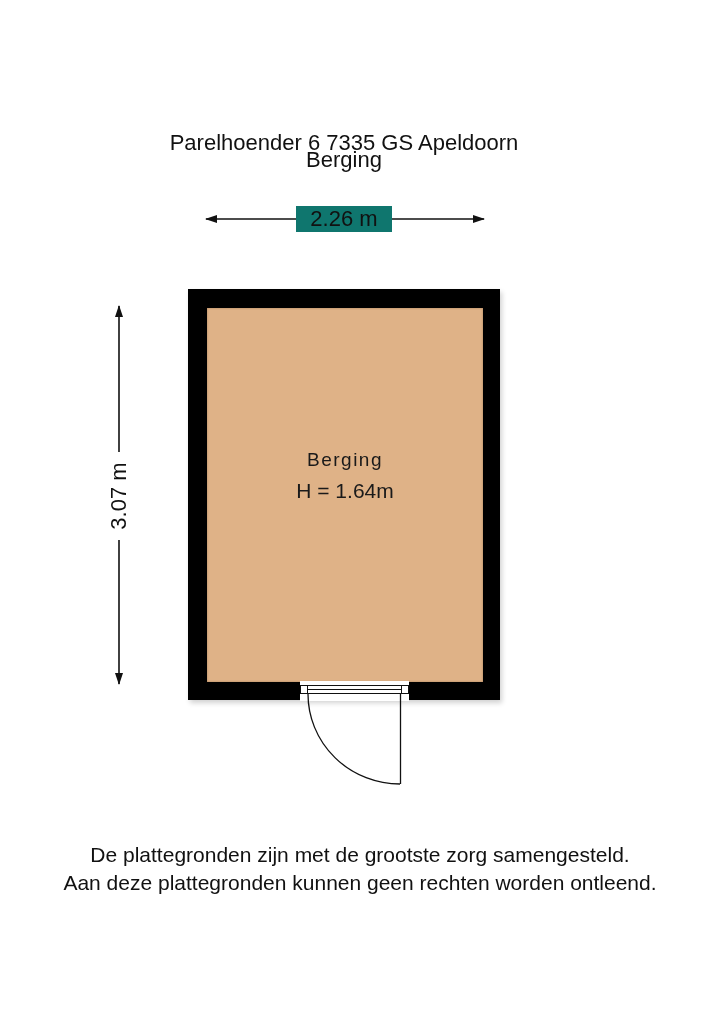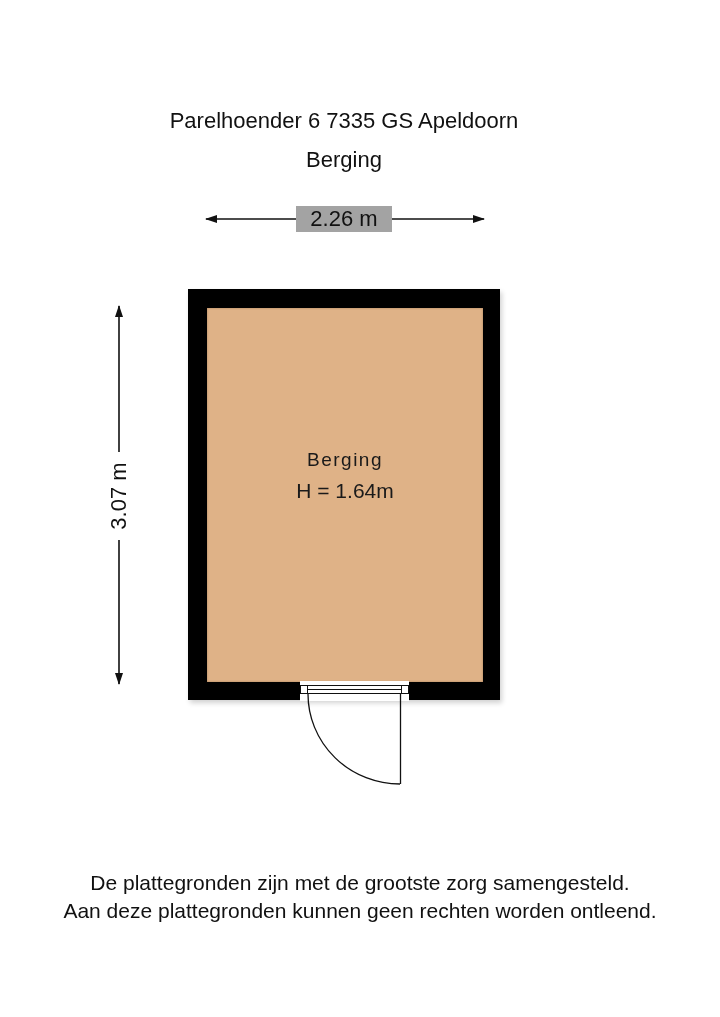--- a/index.html
+++ b/index.html
@@ -17,32 +17,32 @@
     }
     .title-line {
       position: absolute;
       left: 0;
       width: 688px;
       text-align: center;
       font-size: 22px;
       line-height: 26px;
       color: #111;
     }
-    #title-address { top: 108px; text-align: center; }
+    #title-address { top: 130px; text-align: center; }
     #title-room { top: 147px; }
 
     .dim-h-label {
       position: absolute;
       top: 206px;
       left: 296px;
       width: 96px;
       text-align: center;
       font-size: 22px;
       line-height: 26px;
-      background: #a3a3a3;
+      background: #0f766e;
     }
     .dim-v-label {
       position: absolute;
       left: 119px;
       top: 496px;
       transform: translate(-50%, -50%) rotate(-90deg);
       font-size: 22px;
       line-height: 26px;
       background: #fff;
       padding: 0 4px;
@@ -97,21 +97,20 @@
 
     .footer-line {
       position: absolute;
       left: 0;
       width: 720px;
       text-align: center;
       font-size: 21px;
       line-height: 28px;
       color: #111;
       white-space: nowrap;
-      margin-top: 28px;
     }
     #footer-1 { top: 841px; }
     #footer-2 { top: 869px; }
 
     svg.overlay {
       position: absolute;
       left: 0;
       top: 0;
       width: 720px;
       height: 1017px;

